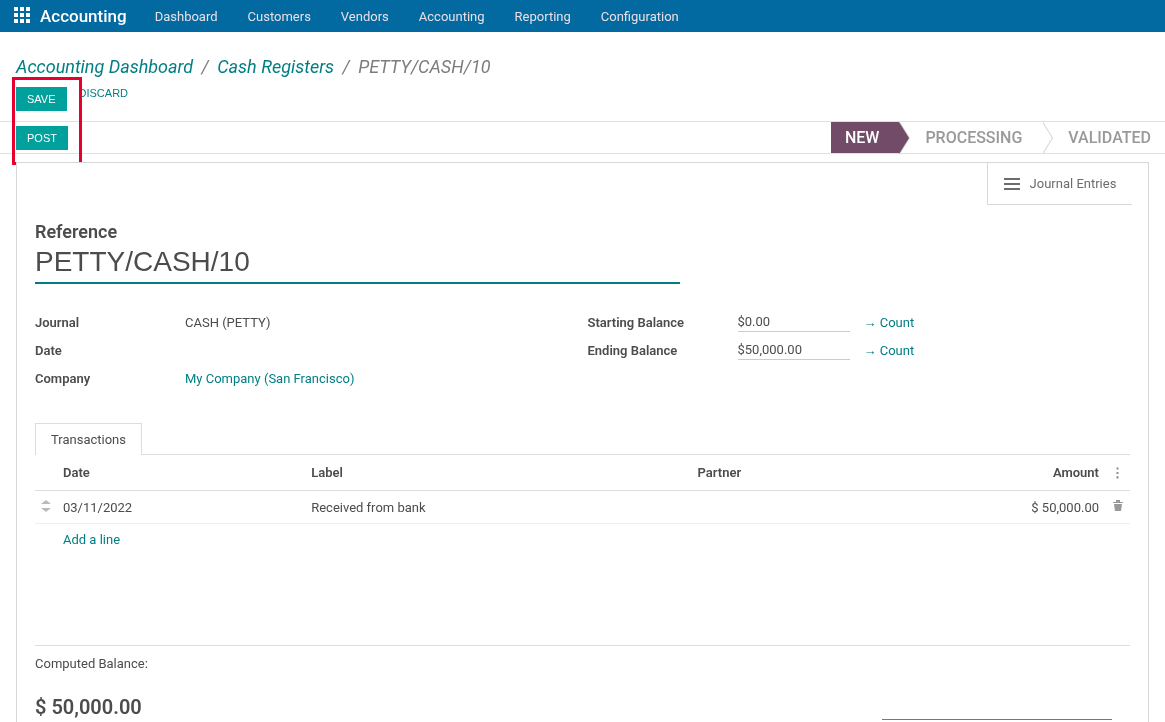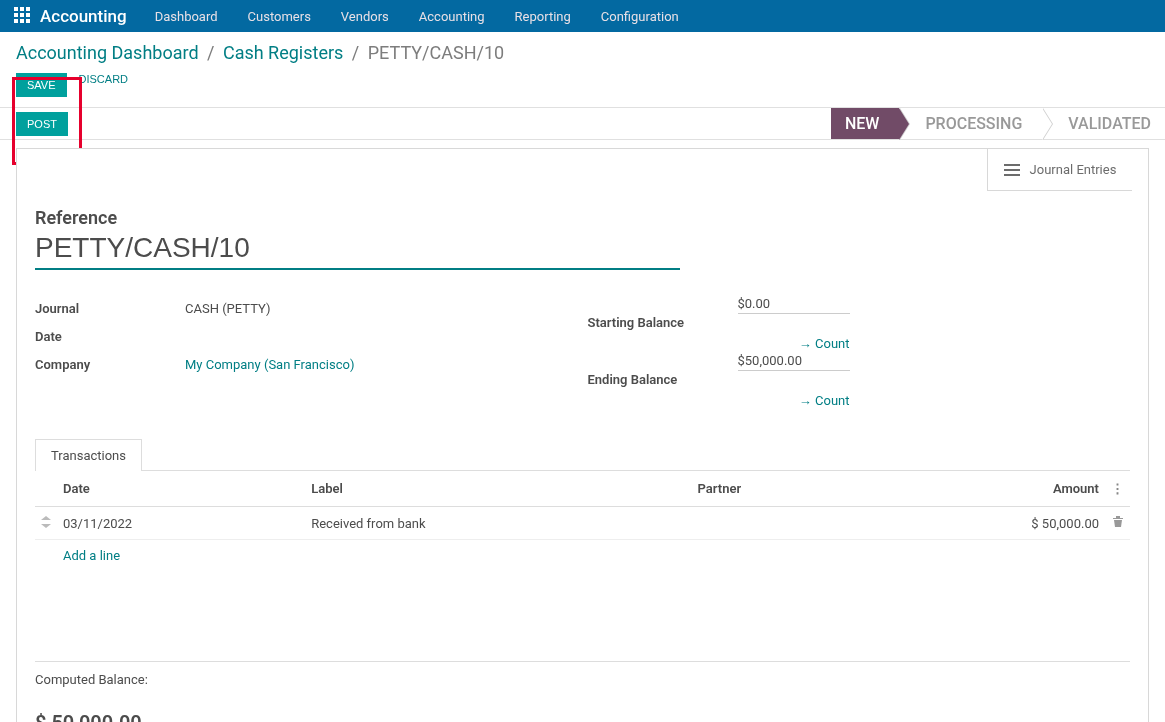--- a/index.html
+++ b/index.html
@@ -6,21 +6,21 @@
     body { font-family: -apple-system, BlinkMacSystemFont, "Segoe UI", Roboto, sans-serif; font-size: 13px; color: #4c4c4c; background: #fff; }
     
     
     .navbar { background: #0369a1; height: 32px; display: flex; align-items: center; padding: 0 14px; }
     .navbar-apps { color: #fff; font-size: 18px; margin-right: 10px; cursor: pointer; }
     .navbar-brand { color: #fff; font-size: 17px; font-weight: 500; margin-right: 28px; }
     .navbar-menu { display: flex; gap: 30px; }
     .navbar-item { color: #e8e0e6; font-size: 13px; cursor: pointer; }
     
     
-    .breadcrumb-wrap { padding: 10px 16px 10px; }
+    .breadcrumb-wrap { padding: 24px 16px 10px; font-style: italic; }
     .breadcrumb { font-size: 18px; }
     .breadcrumb a { color: #017E84; text-decoration: none; }
     .breadcrumb .sep { color: #7d7d7d; margin: 0 4px; }
     .breadcrumb .current { color: #7d7d7d; }
     
     
     .action-row { padding: 0 16px 10px; display: flex; gap: 12px; align-items: flex-start; }
     .btn-primary { background: #00A09D; color: #fff; border: none; padding: 6px 11px; font-size: 11px; font-weight: 500; cursor: pointer; }
     .btn-link { background: none; border: none; color: #017E84; font-size: 11px; font-weight: 500; cursor: pointer; }
     .highlight-box { position: absolute; border: 3px solid #E6002D; left: 12px; top: 77px; width: 70px; height: 88px; pointer-events: none; }
@@ -49,21 +49,21 @@
     .reference-input { font-size: 28px; color: #4c4c4c; border: none; border-bottom: 2px solid #017E84; width: 645px; padding: 2px 0 4px; outline: none; background: transparent; }
     
     .form-columns { display: flex; margin-top: 24px; gap: 10px; }
     .form-col { flex: 1; }
     .form-row { display: flex; align-items: center; min-height: 28px; }
     .form-row .lbl { width: 150px; font-weight: 600; color: #4c4c4c; }
     .form-row .val-link { color: #017E84; cursor: pointer; }
     .form-row .val-text { color: #4c4c4c; }
     .form-row .date-input { color: #4c4c4c; border: none; border-bottom: 1px solid #ccc; width: 355px; padding: 3px 0; position: relative; }
     .form-row .date-caret { position: absolute; right: 2px; font-size: 10px; }
-    .balance-wrap { display: flex; align-items: flex-end; gap: 22px; flex-direction: column; }
+    .balance-wrap { display: flex; align-items: center; gap: 14px; }
     .balance-val { color: #4c4c4c; border: none; border-bottom: 1px solid #ccc; width: 112px; padding: 2px 0; }
     .count-link { color: #017E84; cursor: pointer; }
     
     
     .tabs-wrap { margin-top: 30px; }
     .tabs { display: flex; border-bottom: 1px solid #ddd; }
     .tab { border: 1px solid #ddd; border-bottom: none; padding: 8px 15px; background: #fff; font-size: 13px; color: #4c4c4c; position: relative; top: 1px; cursor: pointer; }
     
     
     .tbl { width: 100%; border-collapse: collapse; margin-top: 0; }

